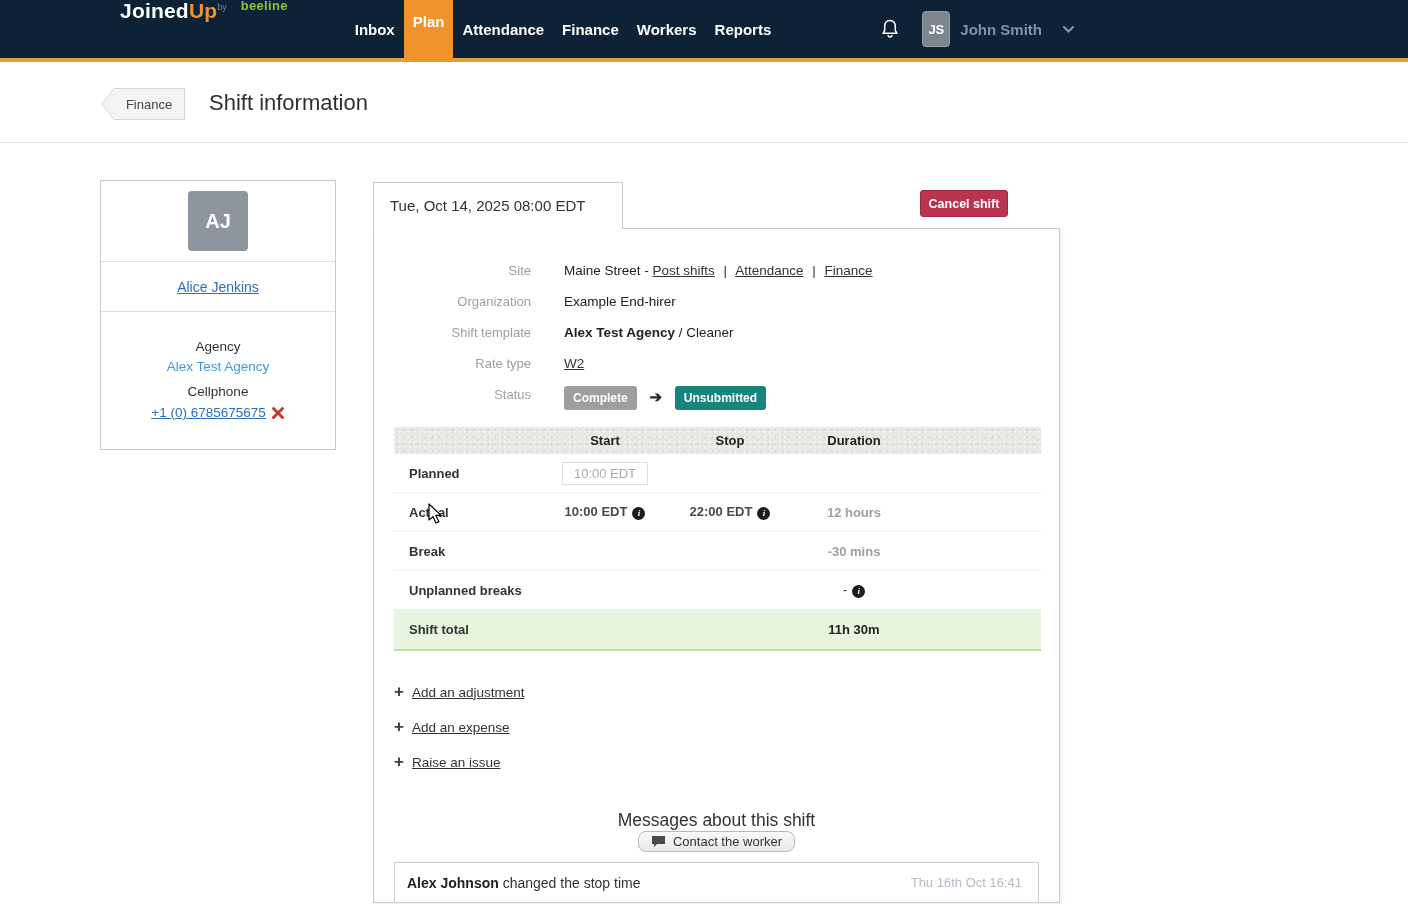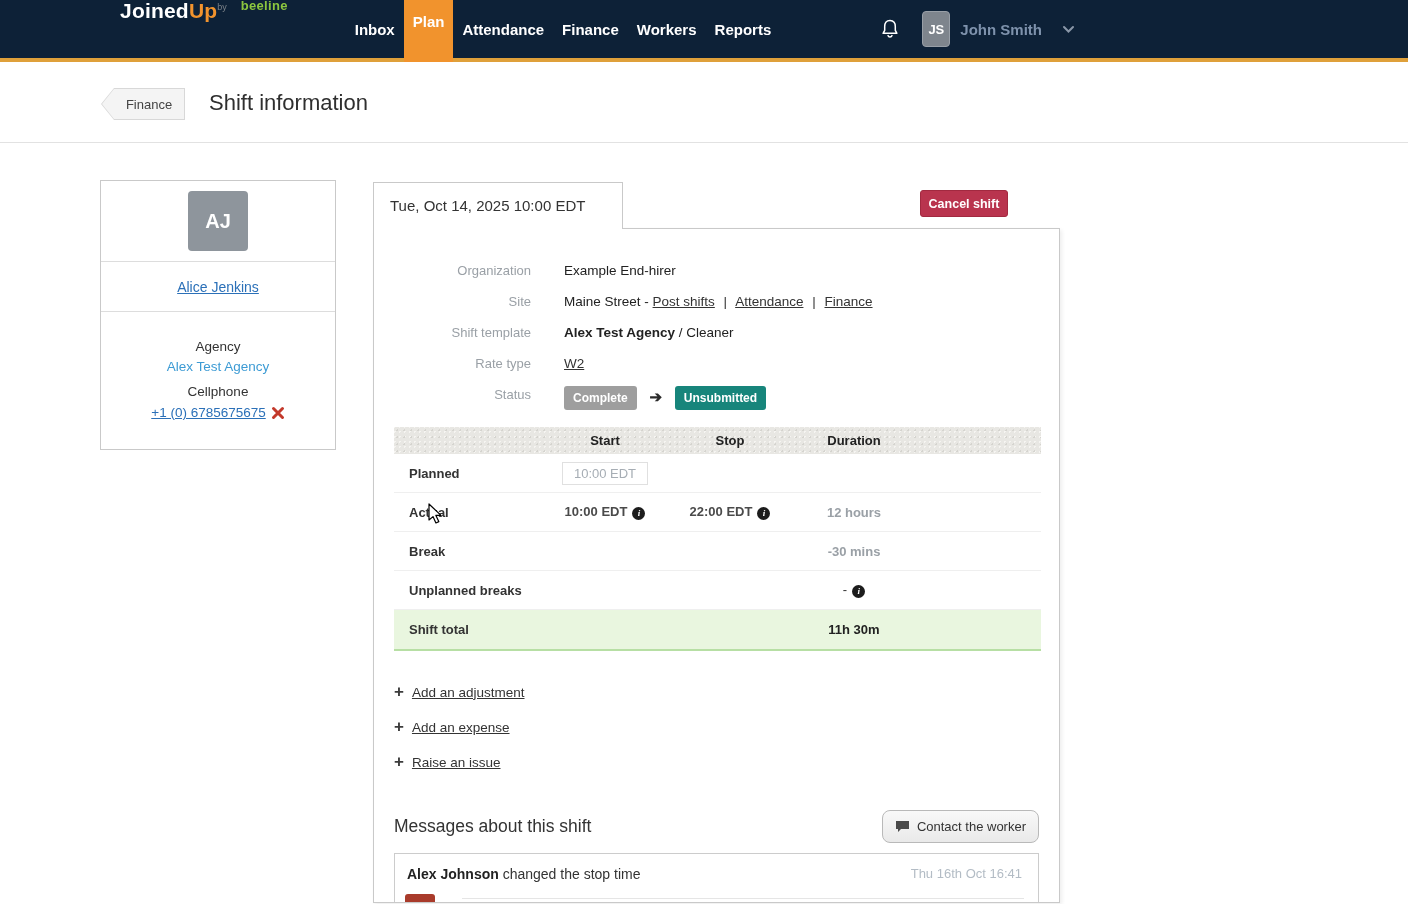--- a/index.html
+++ b/index.html
@@ -123,24 +123,24 @@
     font-family:"Liberation Serif", serif; font-style:italic; margin-left:5px; vertical-align:middle; cursor:pointer;
   }
 
   
   .actions { margin-top:32px; }
   .action-row { display:flex; align-items:center; margin-bottom:17px; height:18px; }
   .plus-icon { font-weight:900; font-size:17px; color:#3c3c3c; margin-right:8px; line-height:16px; }
   .action-link { color:#333; font-size:13.5px; text-decoration:underline; cursor:pointer; }
 
   
-  .messages-head { margin-top:39px; display:flex; justify-content:space-between; align-items:center; }
+  .messages-head { margin-top:39px; display:flex; justify-content:space-between; align-items:center;flex-direction:column; }
   .messages-title { font-size:17.5px; color:#333; }
   .contact-btn {
-    display:flex; align-items:center; padding:6px 12px; height:33px;
+    display:flex; align-items:center; padding:6px 12px; height:21px;
     background:linear-gradient(#f9f9f9,#e9e9e9); border:1px solid #b9b9b9; border-radius:8px;
     font-size:13px; color:#333; cursor:pointer;
   }
   .contact-btn svg { margin-right:7px; }
   .message-card { margin-top:10px; border:1px solid #ccc; background:#fff; }
   .msg-head { display:flex; justify-content:space-between; padding:12px 16px 12px 12px; font-size:14px;gap:33px; }
   .msg-author { font-weight:bold; color:#222; }
   .msg-text { color:#333; }
   .msg-time { color:#b3bcc5; font-size:13px; }
   .msg-body { display:flex; align-items:flex-start; padding-left:10px; }
@@ -209,41 +209,41 @@
           <a class="wc-phone">+1 (0) 6785675675</a>
           <span class="x-icon">
             <svg width="14" height="14" viewBox="0 0 14 14">
                 <path d="M2.5 2.5 L11.5 11.5 M11.5 2.5 L2.5 11.5" stroke="#c3392b" stroke-width="3" stroke-linecap="round"></path>
               </svg>
           </span>
         </div>
       </div>
     </div>
 
-    <div class="shift-tab">Tue, Oct 14, 2025 10:00 EDT</div>
+    <div class="shift-tab">Tue, Oct 14, 2025 08:00 EDT</div>
     <div class="cancel-btn">Cancel shift</div>
 
     <div class="panel">
 
-      <div class="field-row">
-        <div class="field-label">Organization</div>
-        <div class="field-value">Example End-hirer</div>
-      </div>
       <div class="field-row">
         <div class="field-label">Site</div>
         <div class="field-value">
           <span>Maine Street -</span>
           <a class="link-dark">Post shifts</a>
           <span class="sep">|</span>
           <a class="link-dark">Attendance</a>
           <span class="sep">|</span>
           <a class="link-dark">Finance</a>
         </div>
       </div>
       <div class="field-row">
+        <div class="field-label">Organization</div>
+        <div class="field-value">Example End-hirer</div>
+      </div>
+      <div class="field-row">
         <div class="field-label">Shift template</div>
         <div class="field-value"><b>Alex Test Agency</b><span> / Cleaner</span></div>
       </div>
       <div class="field-row">
         <div class="field-label">Rate type</div>
         <div class="field-value"><a class="link-dark">W2</a></div>
       </div>
       <div class="field-row">
         <div class="field-label">Status</div>
         <div class="field-value">

